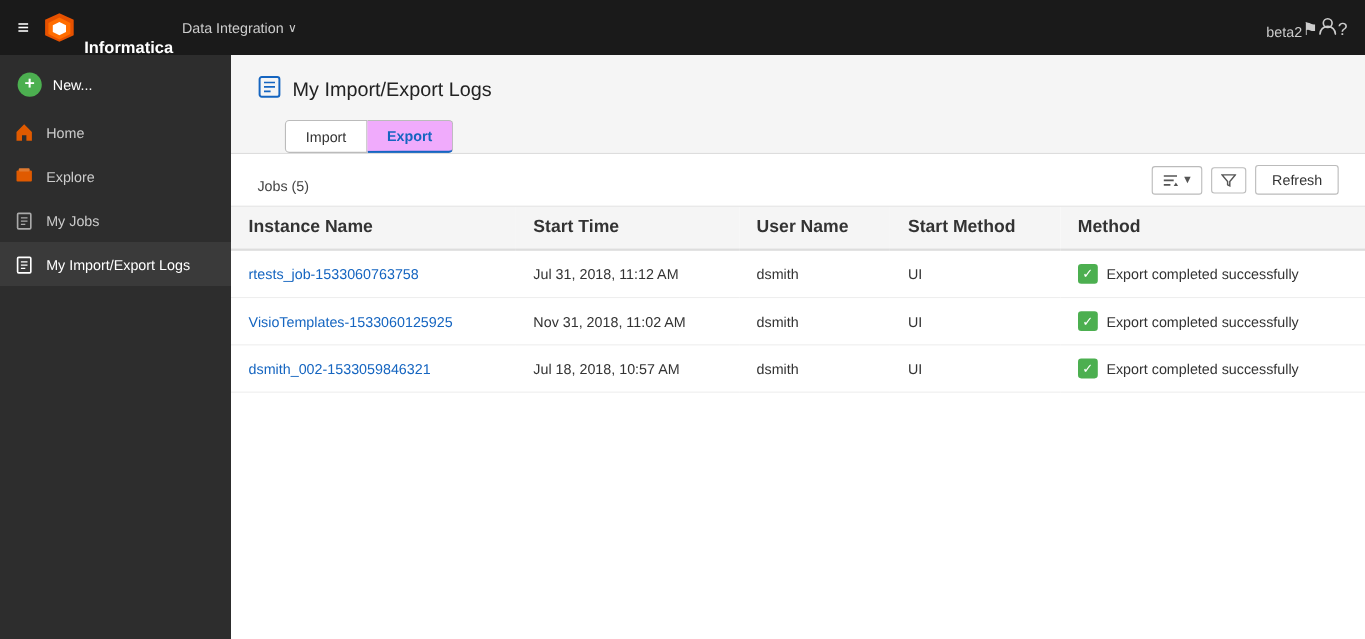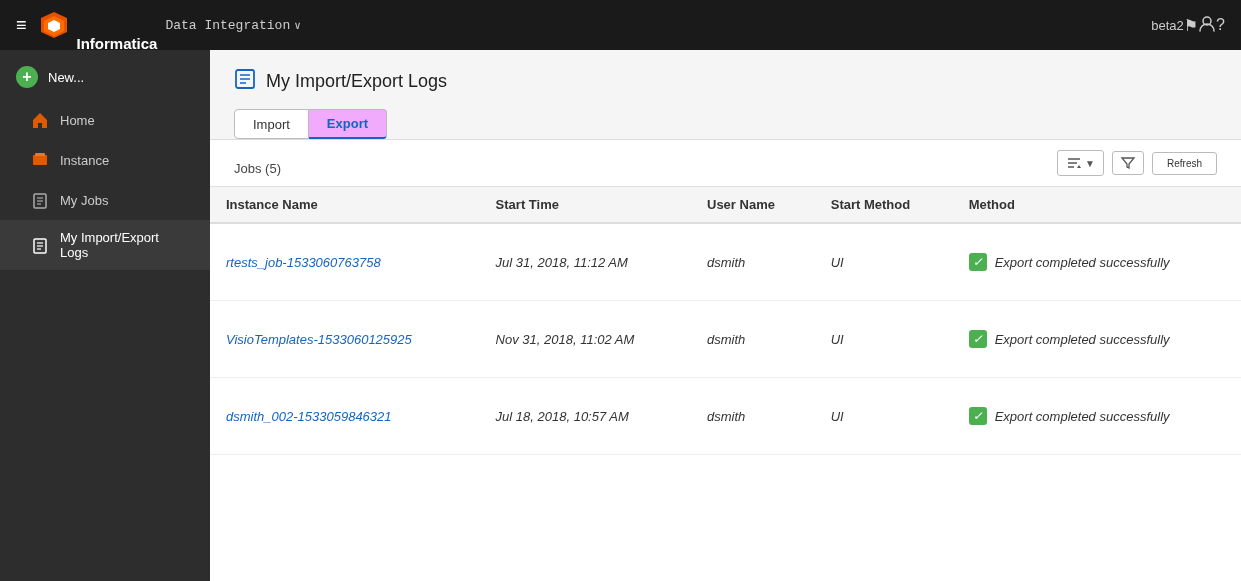--- a/index.html
+++ b/index.html
@@ -10,42 +10,42 @@
       background: #1a1a1a;
       height: 50px;
       display: flex;
       align-items: center;
       padding: 0 16px;
       flex-shrink: 0;
     }
     .hamburger-icon { color: #fff; font-size: 18px; cursor: pointer; margin-right: 12px; }
     .logo-icon { width: 30px; height: 30px; margin-right: 8px; }
     .brand-name { color: #fff; font-size: 15px; font-weight: 600; margin-right: 8px; margin-top: 37px; }
-    .app-name { color: #ccc; font-size: 13px; display: flex; align-items: center; gap: 4px; cursor: pointer; font-family: Liberation Mono, monospace; }
+    .app-name { color: #ccc; font-size: 13px; display: flex; align-items: center; gap: 4px; cursor: pointer; }
     .nav-spacer { flex: 1; }
-    .nav-right { display: flex; align-items: center; }
+    .nav-right { display: flex; align-items: flex-end; }
     .nav-user { color: #ccc; font-size: 13px; }
     .nav-icon { color: #ccc; font-size: 16px; cursor: pointer; }
 
     
     .main-layout { display: flex; flex: 1; overflow: hidden; }
 
     
     .sidebar {
       width: 210px;
       background: #2d2d2d;
       flex-shrink: 0;
       display: flex;
       flex-direction: column;
       padding-top: 8px;
     }
     .sidebar-item {
       display: flex;
       align-items: center;
-      padding: 10px 30px;
+      padding: 10px 12px;
       cursor: pointer;
       color: #ccc;
       font-size: 13px;
       gap: 10px;
       border-radius: 0;
     }
     .sidebar-item.active { background: #3a3a3a; color: #fff; }
     .sidebar-item-icon { width: 20px; height: 20px; display: flex; align-items: center; justify-content: center; flex-shrink: 0; }
 
     
@@ -91,20 +91,21 @@
       font-size: 18px;
     }
     .page-title {
       font-size: 18px;
       font-weight: 400;
       color: #222;
     }
     .tabs-row {
       display: flex;
       gap: 0;
+      margin-left: 25px;
     }
     .tab {
       padding: 6px 18px;
       cursor: pointer;
       border: 1px solid #bbb;
       font-size: 13px;
       background: #fff;
       color: #333;
     }
     .tab:first-child { border-radius: 4px 0 0 4px; }
@@ -135,48 +136,47 @@
       font-size: 14px;
       color: #555;
       display: flex; align-items: center; gap: 3px;
     }
     .refresh-btn {
       border: 1px solid #bbb;
       background: #fff;
       border-radius: 3px;
       padding: 5px 14px;
       cursor: pointer;
-      font-size: 10px;
+      font-size: 13px;
       color: #333;
     }
 
     
     .data-table {
       width: 100%;
       border-collapse: collapse;
     }
     .data-table thead tr {
       background: #f5f5f5;
       border-bottom: 2px solid #ddd;
     }
     .data-table th {
       text-align: left;
       padding: 10px 16px;
-      font-size: 13px;
+      font-size: 16px;
       font-weight: 600;
       color: #333;
       white-space: nowrap;
     }
     .data-table td {
-      padding: 29px 16px;
+      padding: 12px 16px;
       font-size: 13px;
       color: #333;
       border-bottom: 1px solid #eee;
       vertical-align: middle;
-      font-style: italic;
     }
     .instance-link { color: #1565c0; text-decoration: none; cursor: pointer; }
     .status-cell { display: flex; align-items: center; gap: 8px; }
     .status-check {
       width: 18px; height: 18px;
       background: #4caf50;
       border-radius: 3px;
       display: flex; align-items: center; justify-content: center;
       color: #fff; font-size: 12px; flex-shrink: 0;
     }
@@ -231,21 +231,21 @@
     </div>
 
 
     <div class="sidebar-item">
       <div class="sidebar-item-icon">
         <svg width="18" height="18" viewBox="0 0 18 18" fill="none">
           <rect x="2" y="4" width="14" height="10" rx="1" fill="#e05a00" stroke="none"></rect>
           <rect x="4" y="2" width="10" height="3" rx="1" fill="#e07a30" stroke="none"></rect>
         </svg>
       </div>
-      <span>Instance</span>
+      <span>Explore</span>
     </div>
 
     <div class="sidebar-item">
       <div class="sidebar-item-icon">
         <svg width="18" height="18" viewBox="0 0 18 18" fill="none">
           <rect x="3" y="3" width="12" height="14" rx="1" stroke="#aaa" stroke-width="1.5" fill="none"></rect>
           <line x1="6" y1="7" x2="12" y2="7" stroke="#aaa" stroke-width="1.2"></line>
           <line x1="6" y1="10" x2="12" y2="10" stroke="#aaa" stroke-width="1.2"></line>
           <line x1="6" y1="13" x2="10" y2="13" stroke="#aaa" stroke-width="1.2"></line>
         </svg>

